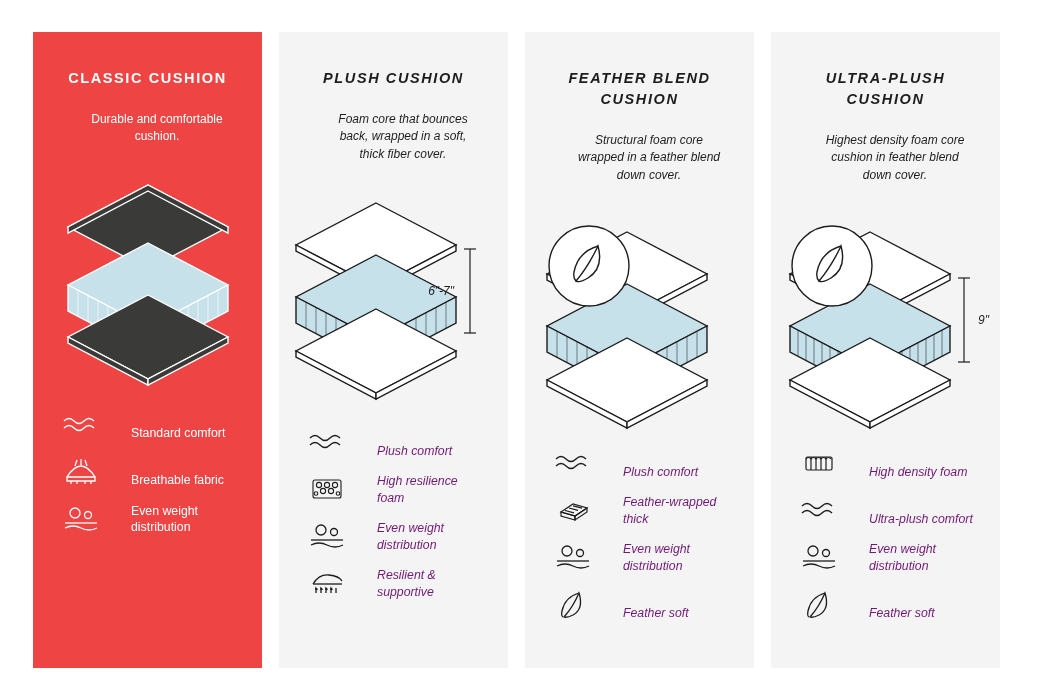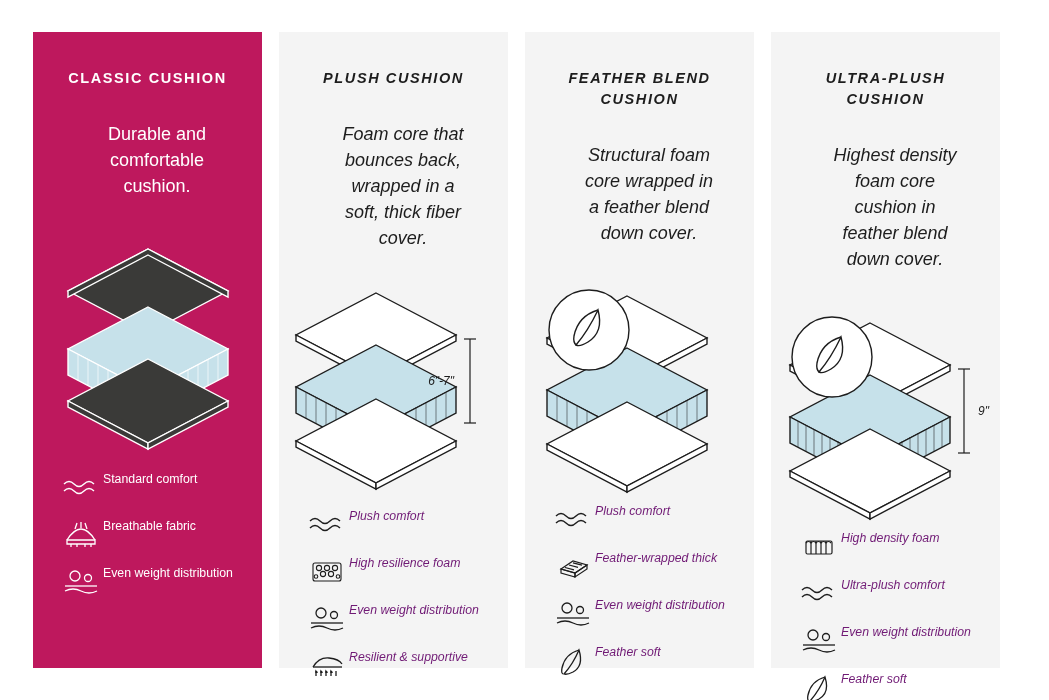--- a/index.html
+++ b/index.html
@@ -26,42 +26,42 @@
     width: 229px;
     height: 636px;
     box-sizing: border-box;
     position: relative;
     display: flex;
     flex-direction: column;
     align-items: center;
     padding: 36px 20px 20px 20px;
   }
   .card.dark {
-    background: #be185d;
+    background: #ef4444;
     color: #ffffff;
   }
   .card.light {
     background: #f4f4f4;
     color: #1d1d1d;
     font-style: italic;
   }
   .card-title {
     font-size: 14.5px;
     font-weight: bold;
     letter-spacing: 1.6px;
     text-align: center;
     line-height: 1.45;
     margin: 0 0 14px 0;
     text-transform: uppercase;
   }
   .card-desc {
-    font-size: 18px;
+    font-size: 12px;
     line-height: 1.45;
     text-align: center;
-    margin: 18px;
+    margin: 8px;
     max-width: 190px;
     padding-left: 19px;
   }
   .illus {
     width: 100%;
     height: 230px;
     margin-top: 14px;
     display: flex;
     align-items: center;
     justify-content: center;
@@ -71,22 +71,22 @@
     width: 100%;
     margin-top: 10px;
     padding: 0 6px;
     box-sizing: border-box;
     display: flex;
     flex-direction: column;
     gap: 13px;
   }
   .feature {
     display: flex;
-    align-items: flex-start;
-    gap: 0;
+    align-items: flex-end;
+    gap: 28px;
   }
   .feature .ficon {
     width: 44px;
     min-width: 44px;
     height: 34px;
     display: flex;
     align-items: center;
     justify-content: center;
   }
   .feature .flabel {

